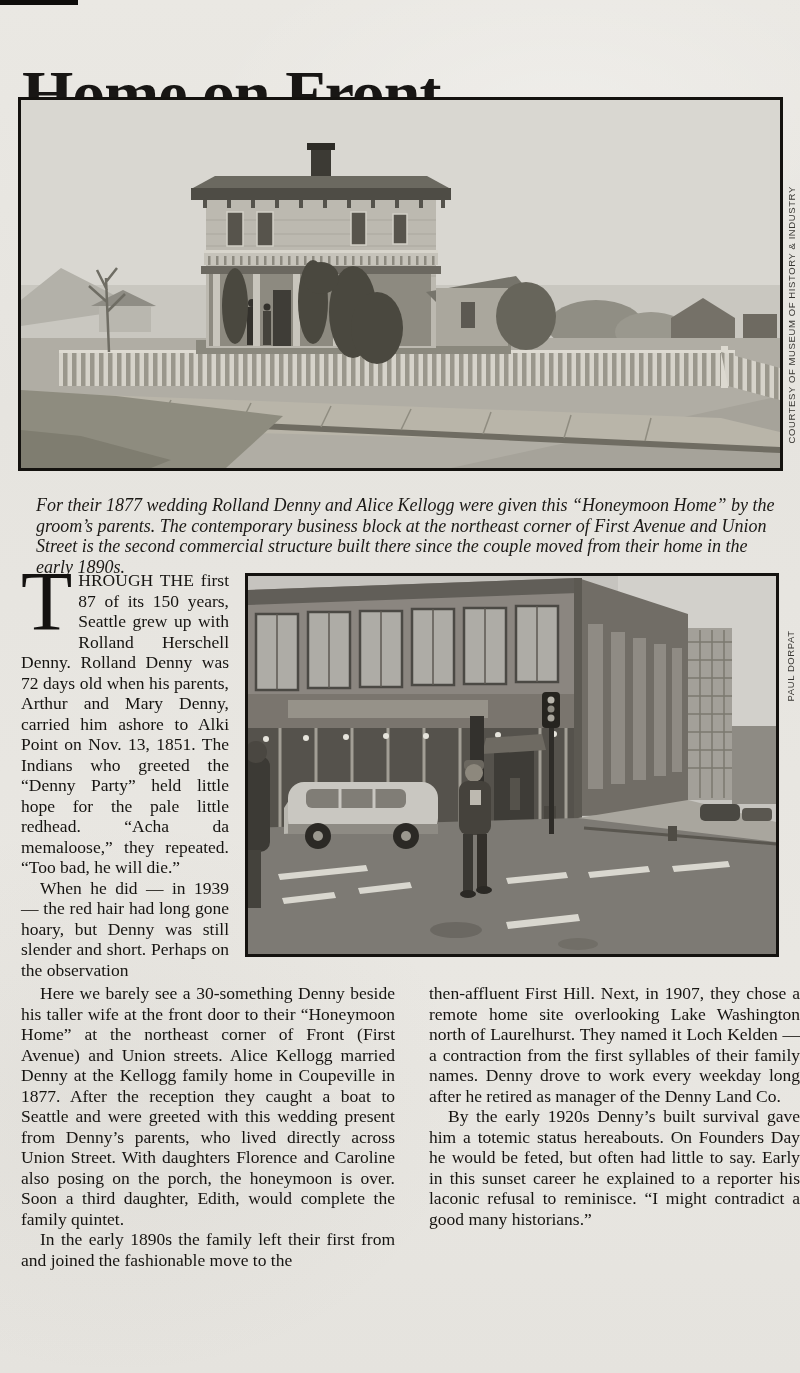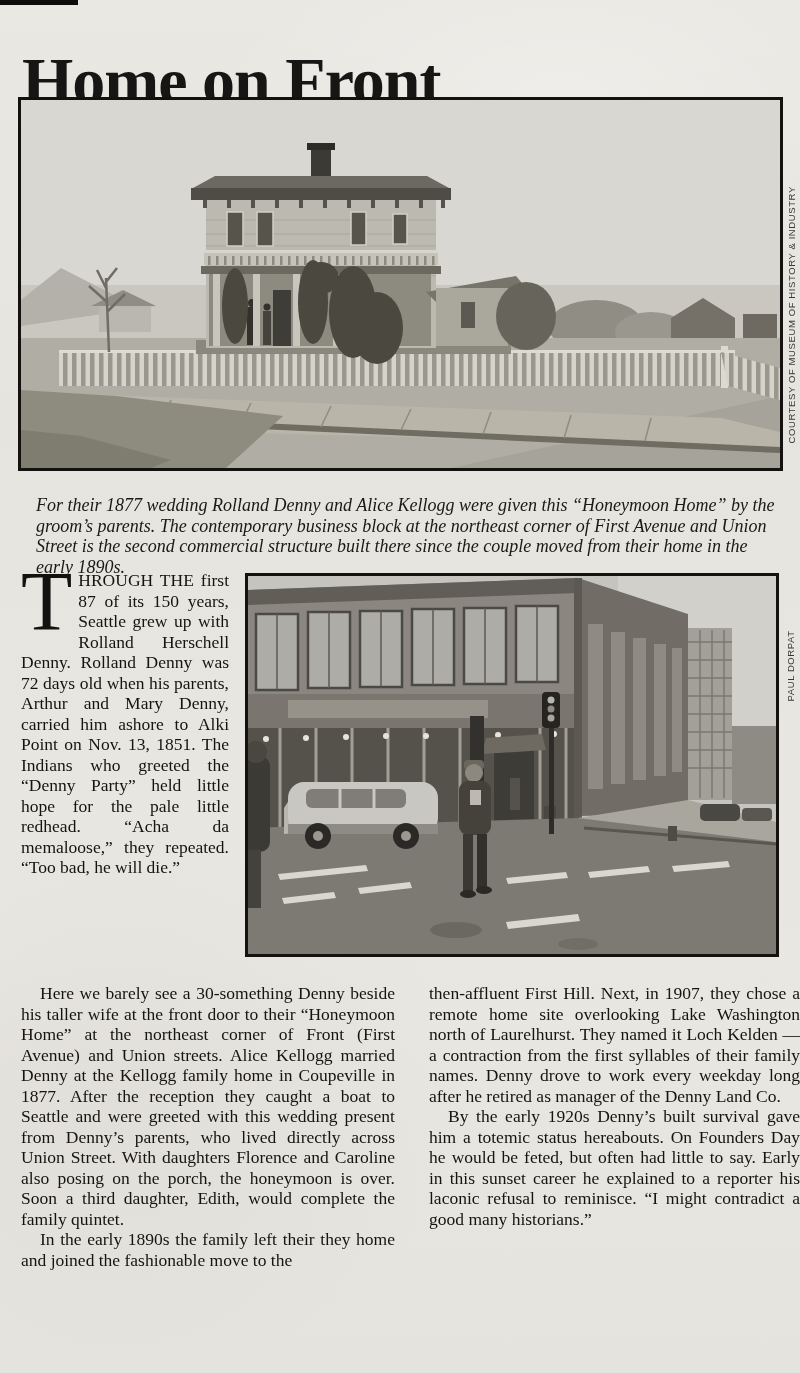--- a/index.html
+++ b/index.html
@@ -9,21 +9,21 @@
     background:
       radial-gradient(ellipse 600px 300px at 70% 8%, rgba(255,255,255,.25), rgba(255,255,255,0) 60%),
       radial-gradient(ellipse 500px 400px at 15% 80%, rgba(120,115,105,.06), rgba(0,0,0,0) 70%),
       linear-gradient(180deg,#eae8e3,#e6e4df 30%,#e9e7e2 70%,#e5e3de);
     font-family:"Liberation Serif", serif;
     color:#181614;
     overflow:hidden;
   }
   .scan-mark{position:absolute;left:0;top:0;width:78px;height:5px;background:#0e0d0b;}
   .headline{
-    position:absolute;left:22px;top:1px;
+    position:absolute;left:22px;top:14px;
     font-size:66px;font-weight:bold;letter-spacing:-1px;line-height:1.1;
     font-family:"Liberation Serif", serif;white-space:nowrap;
   }
   .photo-frame{position:absolute;border:3px solid #14120f;background:#cac8c2;box-sizing:border-box;}
   #photo1{left:18px;top:97px;width:765px;height:374px;}
   #photo2{left:245px;top:573px;width:534px;height:384px;}
   .photo-frame svg{display:block;width:100%;height:100%;}
   .credit{
     position:absolute;transform:rotate(-90deg);transform-origin:center;
     font-family:"Liberation Sans", sans-serif;font-size:9.5px;letter-spacing:.6px;
@@ -157,20 +157,21 @@
     <polygon points="0,368 0,290 95,296 262,316 205,368" fill="#8e8c7f"></polygon>
     <polygon points="0,368 0,330 60,336 150,360 130,368" fill="#7f7d70"></polygon>
   </svg>
 </div>
 <div id="credit1" class="credit">COURTESY OF MUSEUM OF HISTORY &amp; INDUSTRY</div>
 
 <p class="caption">For their 1877 wedding Rolland Denny and Alice Kellogg were given this “Honeymoon Home” by the groom’s parents. The contemporary business block at the northeast corner of First Avenue and Union Street is the second commercial structure built there since the couple moved from their home in the early 1890s.</p>
 
 <div id="col-narrow" class="col">
   <p><span class="dropcap">T</span><span>HROUGH THE first 87 of its 150 years, Seattle grew up with Rolland Herschell Denny. Rolland Denny was 72 days old when his parents, Arthur and Mary Denny, carried him ashore to Alki Point on Nov. 13, 1851. The Indians who greeted the “Denny Party” held little hope for the pale little redhead. “Acha da memaloose,” they repeated. “Too bad, he will die.”</span></p>
+  <p class="indent">When he did — in 1939 — the red hair had long gone hoary, but Denny was still slender and short. Perhaps on the observation</p>
 </div>
 
 <div id="photo2" class="photo-frame">
   <svg viewBox="0 0 528 378" preserveAspectRatio="none">
     <rect width="528" height="378" fill="#c6c4bf"></rect>
     <rect x="370" width="158" height="210" fill="#d2d0cb"></rect>
     <rect x="440" y="52" width="44" height="172" fill="#a3a099"></rect>
     <g stroke="#7b786f" stroke-width="1.5">
       <line x1="440" y1="66" x2="484" y2="66"></line>
         <line x1="440" y1="84" x2="484" y2="84"></line>
@@ -287,19 +288,19 @@
     <rect x="294" y="116" width="18" height="36" rx="4" fill="#26241f"></rect>
     <circle cx="303" cy="124" r="3.5" fill="#b9b6ad"></circle>
     <circle cx="303" cy="133" r="3.5" fill="#8f8c83"></circle>
     <circle cx="303" cy="142" r="3.5" fill="#a8a59c"></circle>
   </svg>
 </div>
 <div id="credit2" class="credit">PAUL DORPAT</div>
 
 <div id="col-wide" class="col">
   <p class="indent">Here we barely see a 30-something Denny beside his taller wife at the front door to their “Honeymoon Home” at the northeast corner of Front (First Avenue) and Union streets. Alice Kellogg married Denny at the Kellogg family home in Coupeville in 1877. After the reception they caught a boat to Seattle and were greeted with this wedding present from Denny’s parents, who lived directly across Union Street. With daughters Florence and Caroline also posing on the porch, the honeymoon is over. Soon a third daughter, Edith, would complete the family quintet.</p>
-  <p class="indent">In the early 1890s the family left their they home and joined the fashionable move to the</p>
+  <p class="indent">In the early 1890s the family left their first from and joined the fashionable move to the</p>
 </div>
 
 <div id="col-right" class="col">
   <p>then-affluent First Hill. Next, in 1907, they chose a remote home site overlooking Lake Washington north of Laurelhurst. They named it Loch Kelden — a contraction from the first syllables of their family names. Denny drove to work every weekday long after he retired as manager of the Denny Land Co.</p>
   <p class="indent">By the early 1920s Denny’s built survival gave him a totemic status hereabouts. On Founders Day he would be feted, but often had little to say. Early in this sunset career he explained to a reporter his laconic refusal to reminisce. “I might contradict a good many historians.”</p>
 </div>
 
 </body></html>

